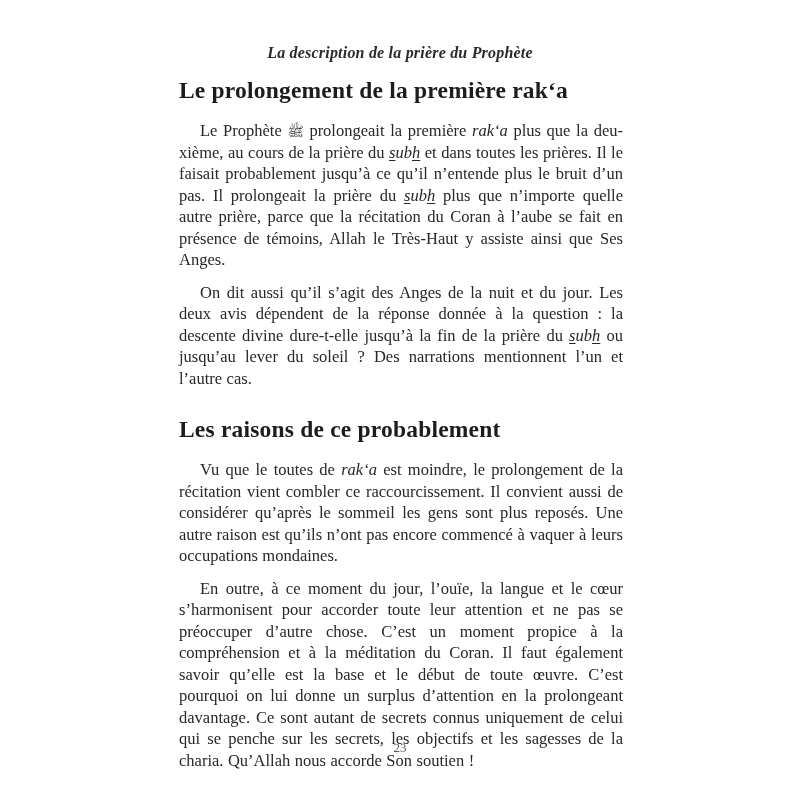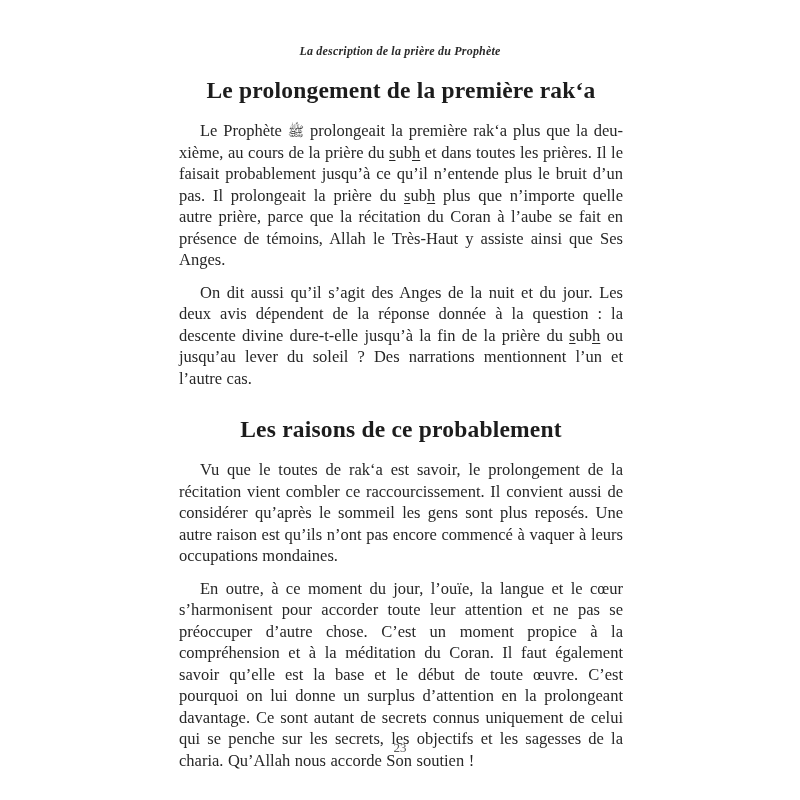--- a/index.html
+++ b/index.html
@@ -12,49 +12,48 @@
     position: relative;
     width: 800px; height: 800px;
     background: #ffffff;
   }
   .running-header {
     position: absolute;
     top: 44px; left: 0; right: 0;
     text-align: center;
     font-style: italic;
     font-weight: bold;
-    font-size: 12px;
+    font-size: 16px;
     letter-spacing: 0.2px;
     color: #2b2b2b;
   }
   .content {
     position: absolute;
     top: 50px;
     left: 179px;
     width: 444px;
     color: #272727;
   }
   .section-heading {
     font-size: 23.5px;
     font-weight: bold;
     line-height: 1.2;
-    text-align: center;
     color: #1c1c1c;
     margin: 26px 0 16px 0;
     letter-spacing: 0.2px;
   }
   .para {
     font-size: 16.5px;
     line-height: 21.5px;
     text-align: justify;
     text-indent: 21px;
     margin: 0 0 11px 0;
     word-spacing: 0.4px;
   }
-  .it { }
+  .it { font-style: italic; }
   .ul { text-decoration: underline; text-underline-offset: 2px; }
   .saw {
     font-family: "DejaVu Sans", sans-serif;
     font-size: 0.82em;
     line-height: 1;
   }
   .page-number {
     position: absolute;
     top: 740px; left: 0; right: 0;
     text-align: center;
@@ -66,18 +65,18 @@
 <body>
 
 <div class="page">
   <div class="running-header">La description de la prière du Prophète</div>
 
   <div class="content" id="content">
       <div class="section-heading">Le prolongement de la première rak‘a</div>
       <p class="para"><span>Le Prophète </span><span class="saw">ﷺ</span><span> prolongeait la première </span><span class="it">rak‘a</span><span> plus que la deu­xième, au cours de la prière du </span><span class="it ul">s</span><span class="it">ub</span><span class="it ul">h</span><span> et dans toutes les prières. Il le faisait probablement jusqu’à ce qu’il n’entende plus le bruit d’un pas. Il prolongeait la prière du </span><span class="it ul">s</span><span class="it">ub</span><span class="it ul">h</span><span> plus que n’importe quelle autre prière, parce que la récitation du Coran à l’aube se fait en présence de témoins, Allah le Très-Haut y assiste ainsi que Ses Anges.</span></p>
       <p class="para"><span>On dit aussi qu’il s’agit des Anges de la nuit et du jour. Les deux avis dépendent de la réponse donnée à la question&nbsp;: la descente divine dure-t-elle jusqu’à la fin de la prière du </span><span class="it ul">s</span><span class="it">ub</span><span class="it ul">h</span><span> ou jusqu’au lever du soleil&nbsp;? Des narrations mentionnent l’un et l’autre cas.</span></p>
       <div class="section-heading">Les raisons de ce probablement</div>
-      <p class="para"><span>Vu que le toutes de </span><span class="it">rak‘a</span><span> est savoir, le prolongement de la récitation vient combler ce raccourcissement. Il convient aussi de considérer qu’après le sommeil les gens sont plus reposés. Une autre raison est qu’ils n’ont pas encore commencé à vaquer à leurs occu­pations mondaines.</span></p>
+      <p class="para"><span>Vu que le toutes de </span><span class="it">rak‘a</span><span> est moindre, le prolongement de la récitation vient combler ce raccourcissement. Il convient aussi de considérer qu’après le sommeil les gens sont plus reposés. Une autre raison est qu’ils n’ont pas encore commencé à vaquer à leurs occu­pations mondaines.</span></p>
       <p class="para"><span>En outre, à ce moment du jour, l’ouïe, la langue et le cœur s’har­monisent pour accorder toute leur attention et ne pas se préoccuper d’autre chose. C’est un moment propice à la compréhension et à la méditation du Coran. Il faut également savoir qu’elle est la base et le début de toute œuvre. C’est pourquoi on lui donne un surplus d’attention en la prolongeant davantage. Ce sont autant de secrets connus uniquement de celui qui se penche sur les secrets, les objec­tifs et les sagesses de la charia. Qu’Allah nous accorde Son soutien&nbsp;!</span></p>
     </div>
 
   <div class="page-number">23</div>
 </div>
 
 </body></html>

